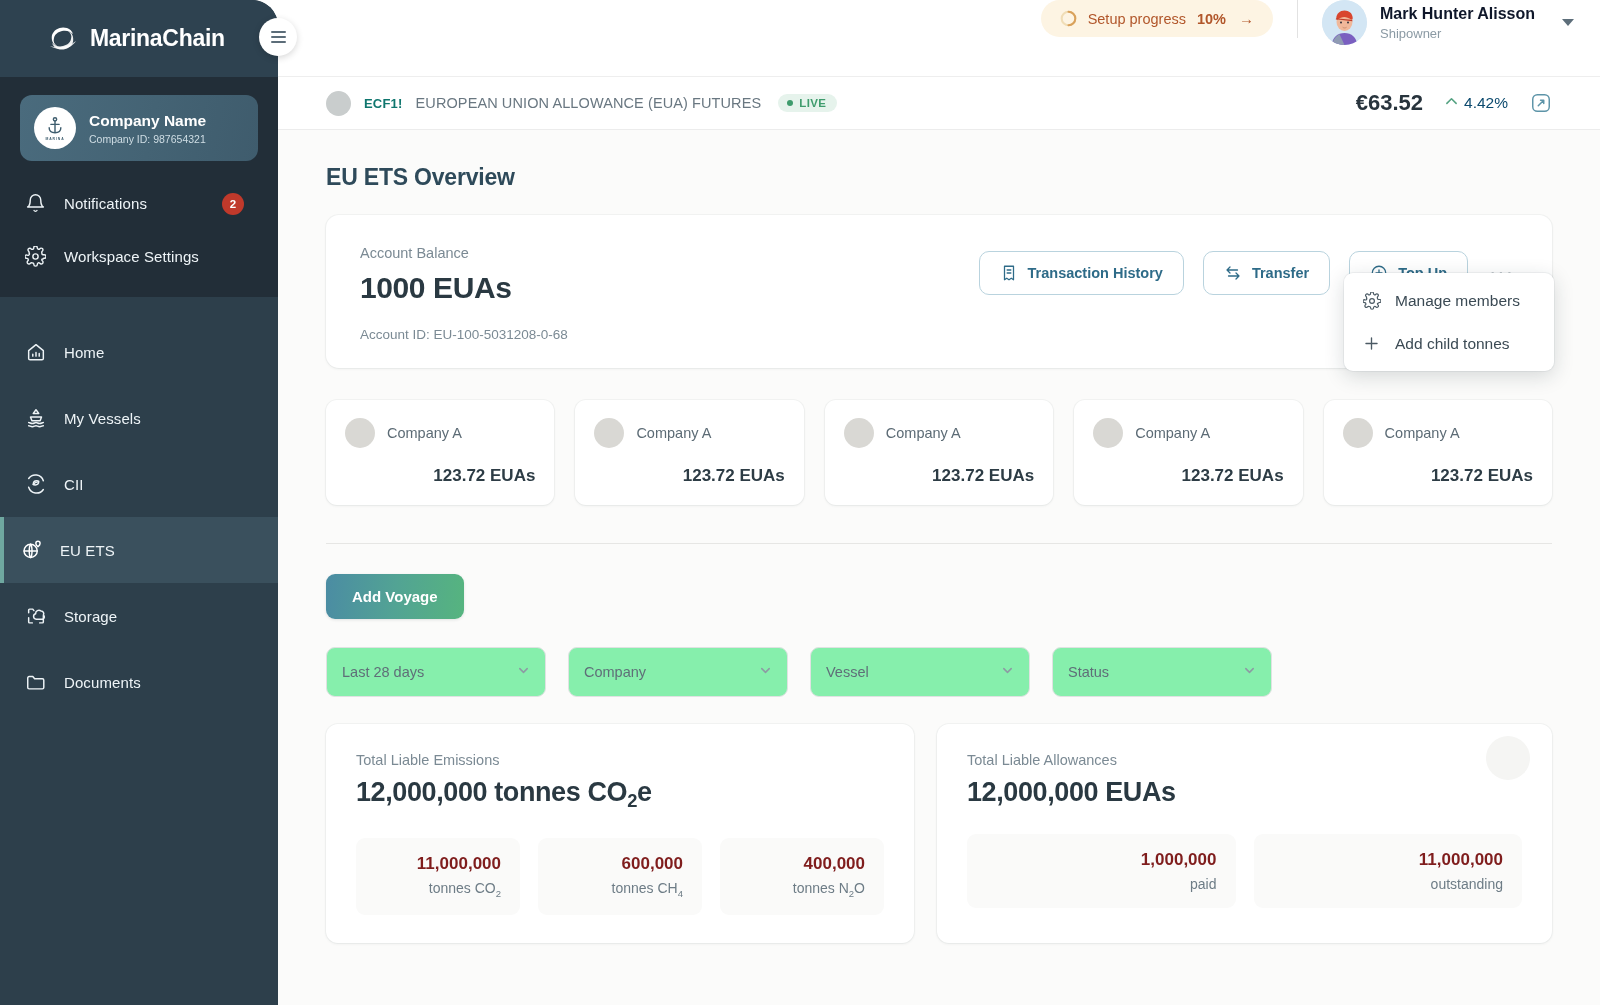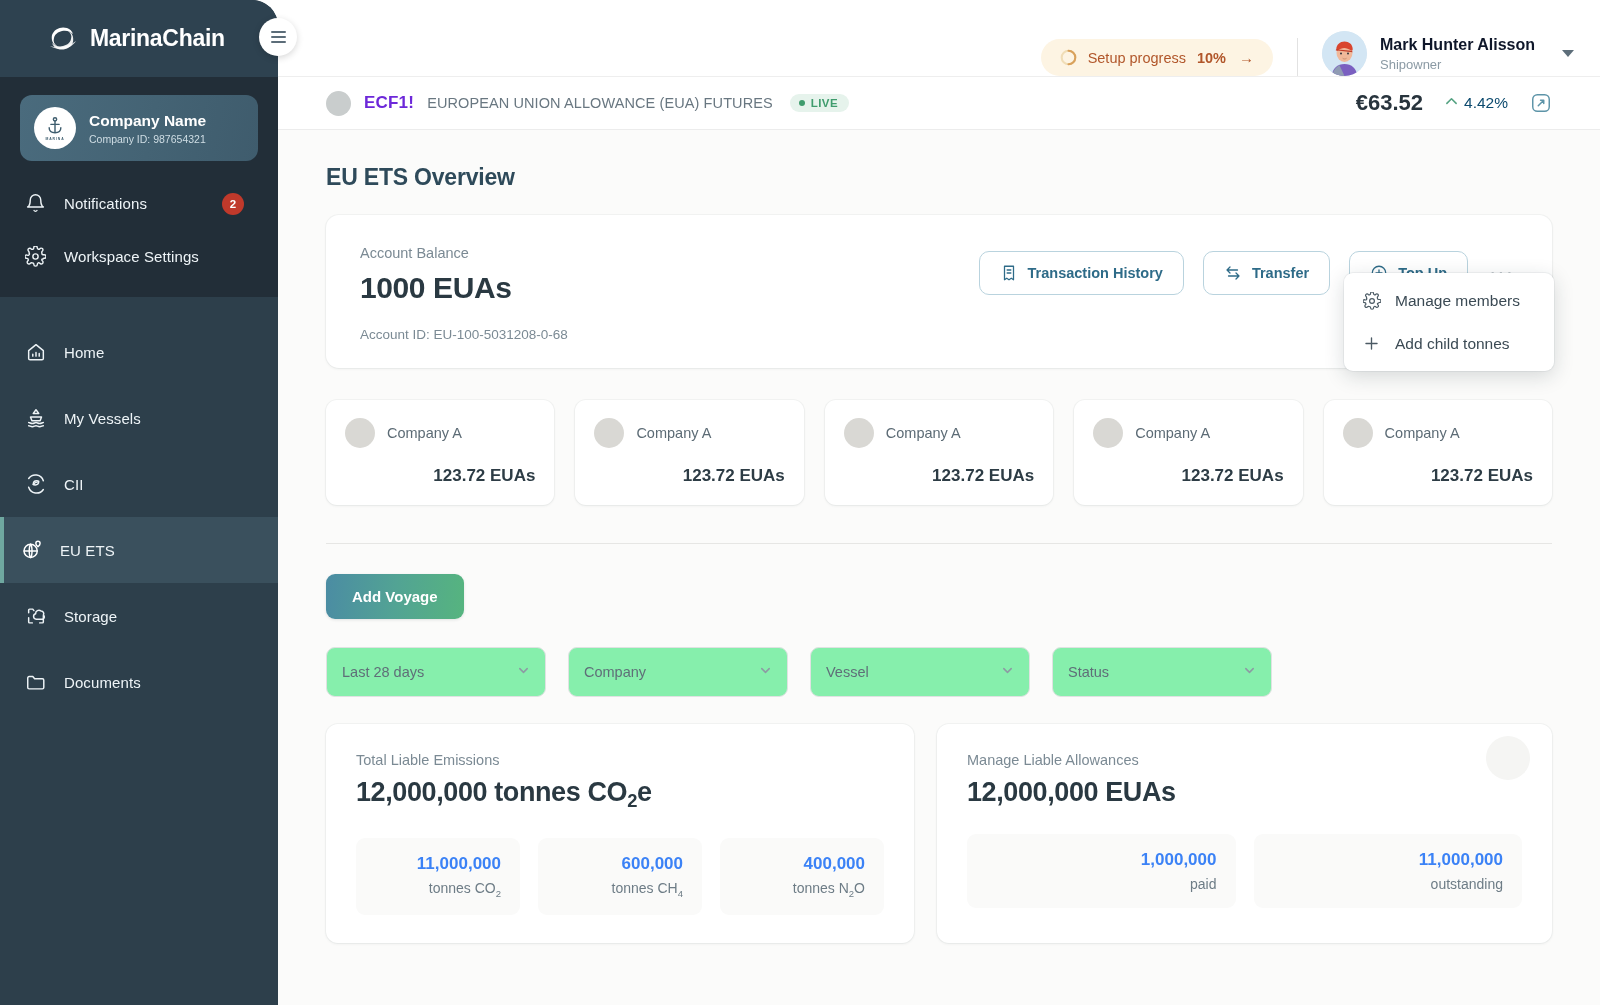--- a/index.html
+++ b/index.html
@@ -169,21 +169,21 @@
     display: flex;
     flex-direction: column;
     overflow: hidden;
   }
 
   .topbar {
     height: 77px;
     flex: 0 0 77px;
     background: #ffffff;
     display: flex;
-    align-items: flex-end;
+    align-items: flex-start;
     justify-content: flex-end;
     padding-right: 26px;
     gap: 0;
     border-bottom: 1px solid #eeeeee;
   }
 
   .setup-pill {
     display: flex;
     align-items: center;
     gap: 11px;
@@ -220,21 +220,21 @@
     display: flex;
     align-items: center;
     padding: 0 48px 0 48px;
     border-bottom: 1px solid #ececec;
   }
   .ticker-left { display: flex; align-items: center; gap: 13px; flex: 1; }
   .ticker-dot {
     width: 25px; height: 25px; border-radius: 50%;
     background: #c9cdcd; flex: 0 0 25px;
   }
-  .ticker-sym { font-size: 17px; font-weight: 700; color: #6d28d9; letter-spacing: 0.2px; }
+  .ticker-sym { font-size: 13px; font-weight: 700; color: #0f766e; letter-spacing: 0.2px; }
   .ticker-desc { font-size: 14.5px; color: #697781; letter-spacing: 0.1px; }
   .live-badge {
     display: inline-flex; align-items: center; gap: 6px;
     background: #e6f3ec; border-radius: 11px;
     padding: 3px 11px 3px 9px;
     margin-left: 4px;
   }
   .live-badge .d { width: 6px; height: 6px; border-radius: 50%; background: #3f9c6d; }
   .live-badge .t { font-size: 11.5px; font-weight: 700; color: #3f9c6d; letter-spacing: 0.4px; }
 
@@ -400,21 +400,21 @@
   .stat-label { font-size: 14.5px; color: #7b8a94; }
   .stat-value { font-size: 27px; font-weight: 700; color: #2a3942; margin-top: 9px; letter-spacing: -0.4px; }
   .sub-row { display: flex; gap: 18px; margin-top: 26px; }
   .sub-card {
     background: #fafaf9;
     border-radius: 9px;
     padding: 16px 19px 16px 19px;
     flex: 1;
     text-align: right;
   }
-  .sub-val { font-size: 17px; font-weight: 700; color: #3b82f6; }
+  .sub-val { font-size: 17px; font-weight: 700; color: #7f1d1d; }
   .sub-lab { font-size: 14px; color: #6d7c86; margin-top: 6px; }
 
   sub { font-size: 0.68em; }
 </style>
 </head>
 <body>
 
 <div id="app">
 
   <aside class="sidebar">
@@ -782,21 +782,21 @@
             </div>
             <div class="sub-card">
               <div class="sub-val">400,000</div>
               <div class="sub-lab"><span>tonnes N</span><sub>2</sub><span>O</span></div>
             </div>
           </div>
         </section>
 
         <section class="stat-card allowances">
           <span class="ghost-circle"></span>
-          <div class="stat-label">Manage Liable Allowances</div>
+          <div class="stat-label">Total Liable Allowances</div>
           <div class="stat-value">12,000,000 EUAs</div>
           <div class="sub-row">
             <div class="sub-card">
               <div class="sub-val">1,000,000</div>
               <div class="sub-lab">paid</div>
             </div>
             <div class="sub-card">
               <div class="sub-val">11,000,000</div>
               <div class="sub-lab">outstanding</div>
             </div>

